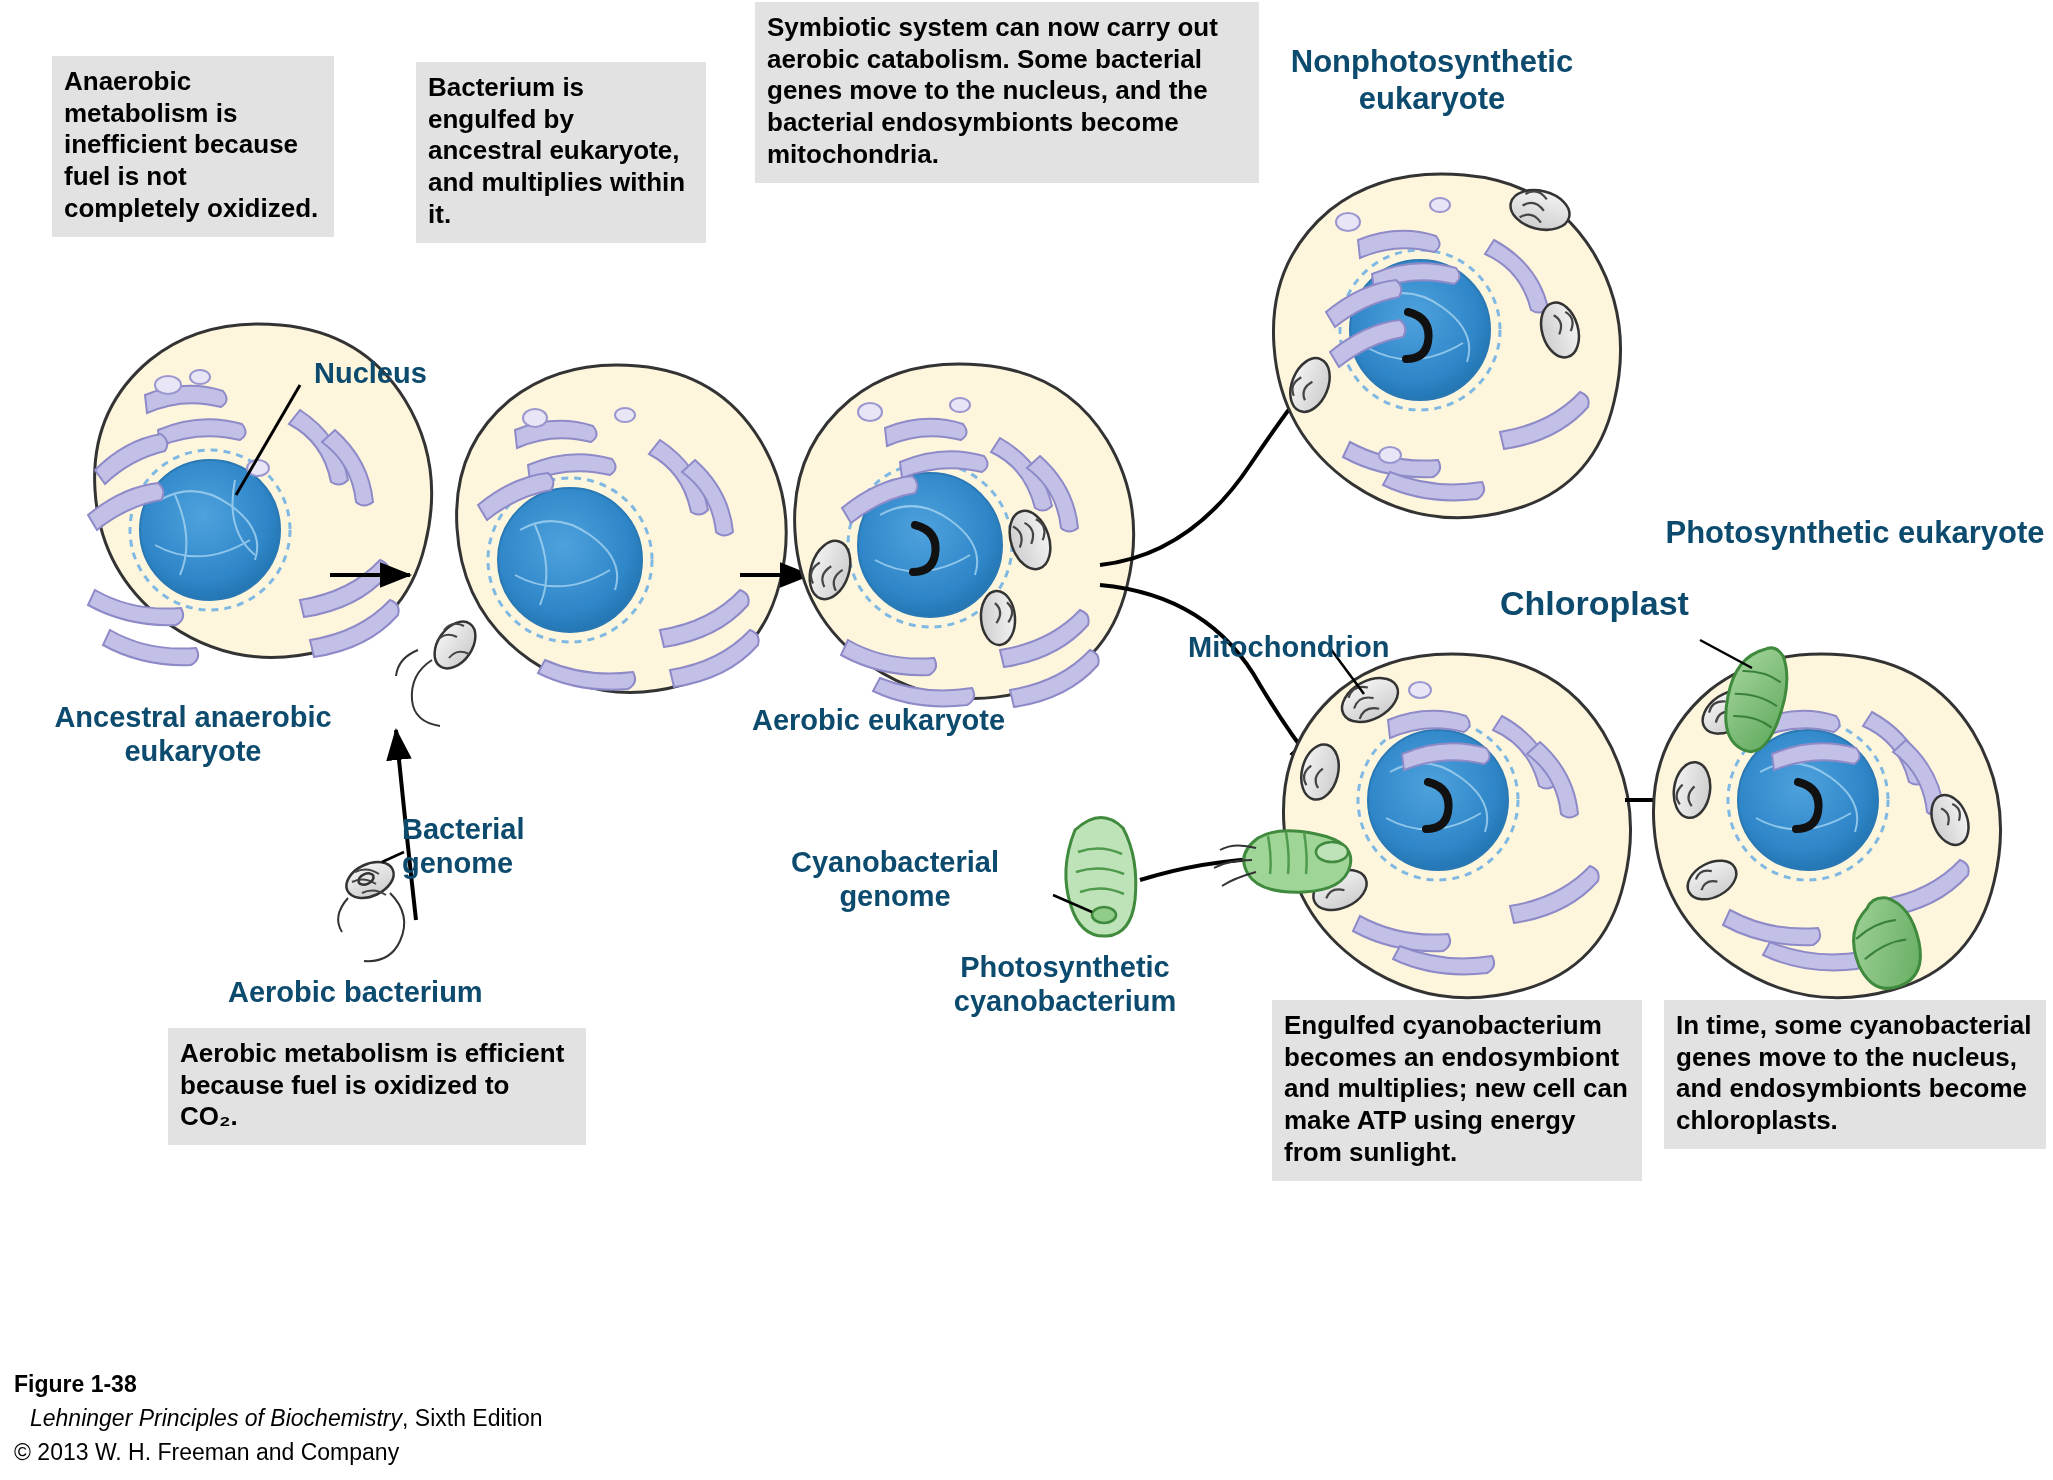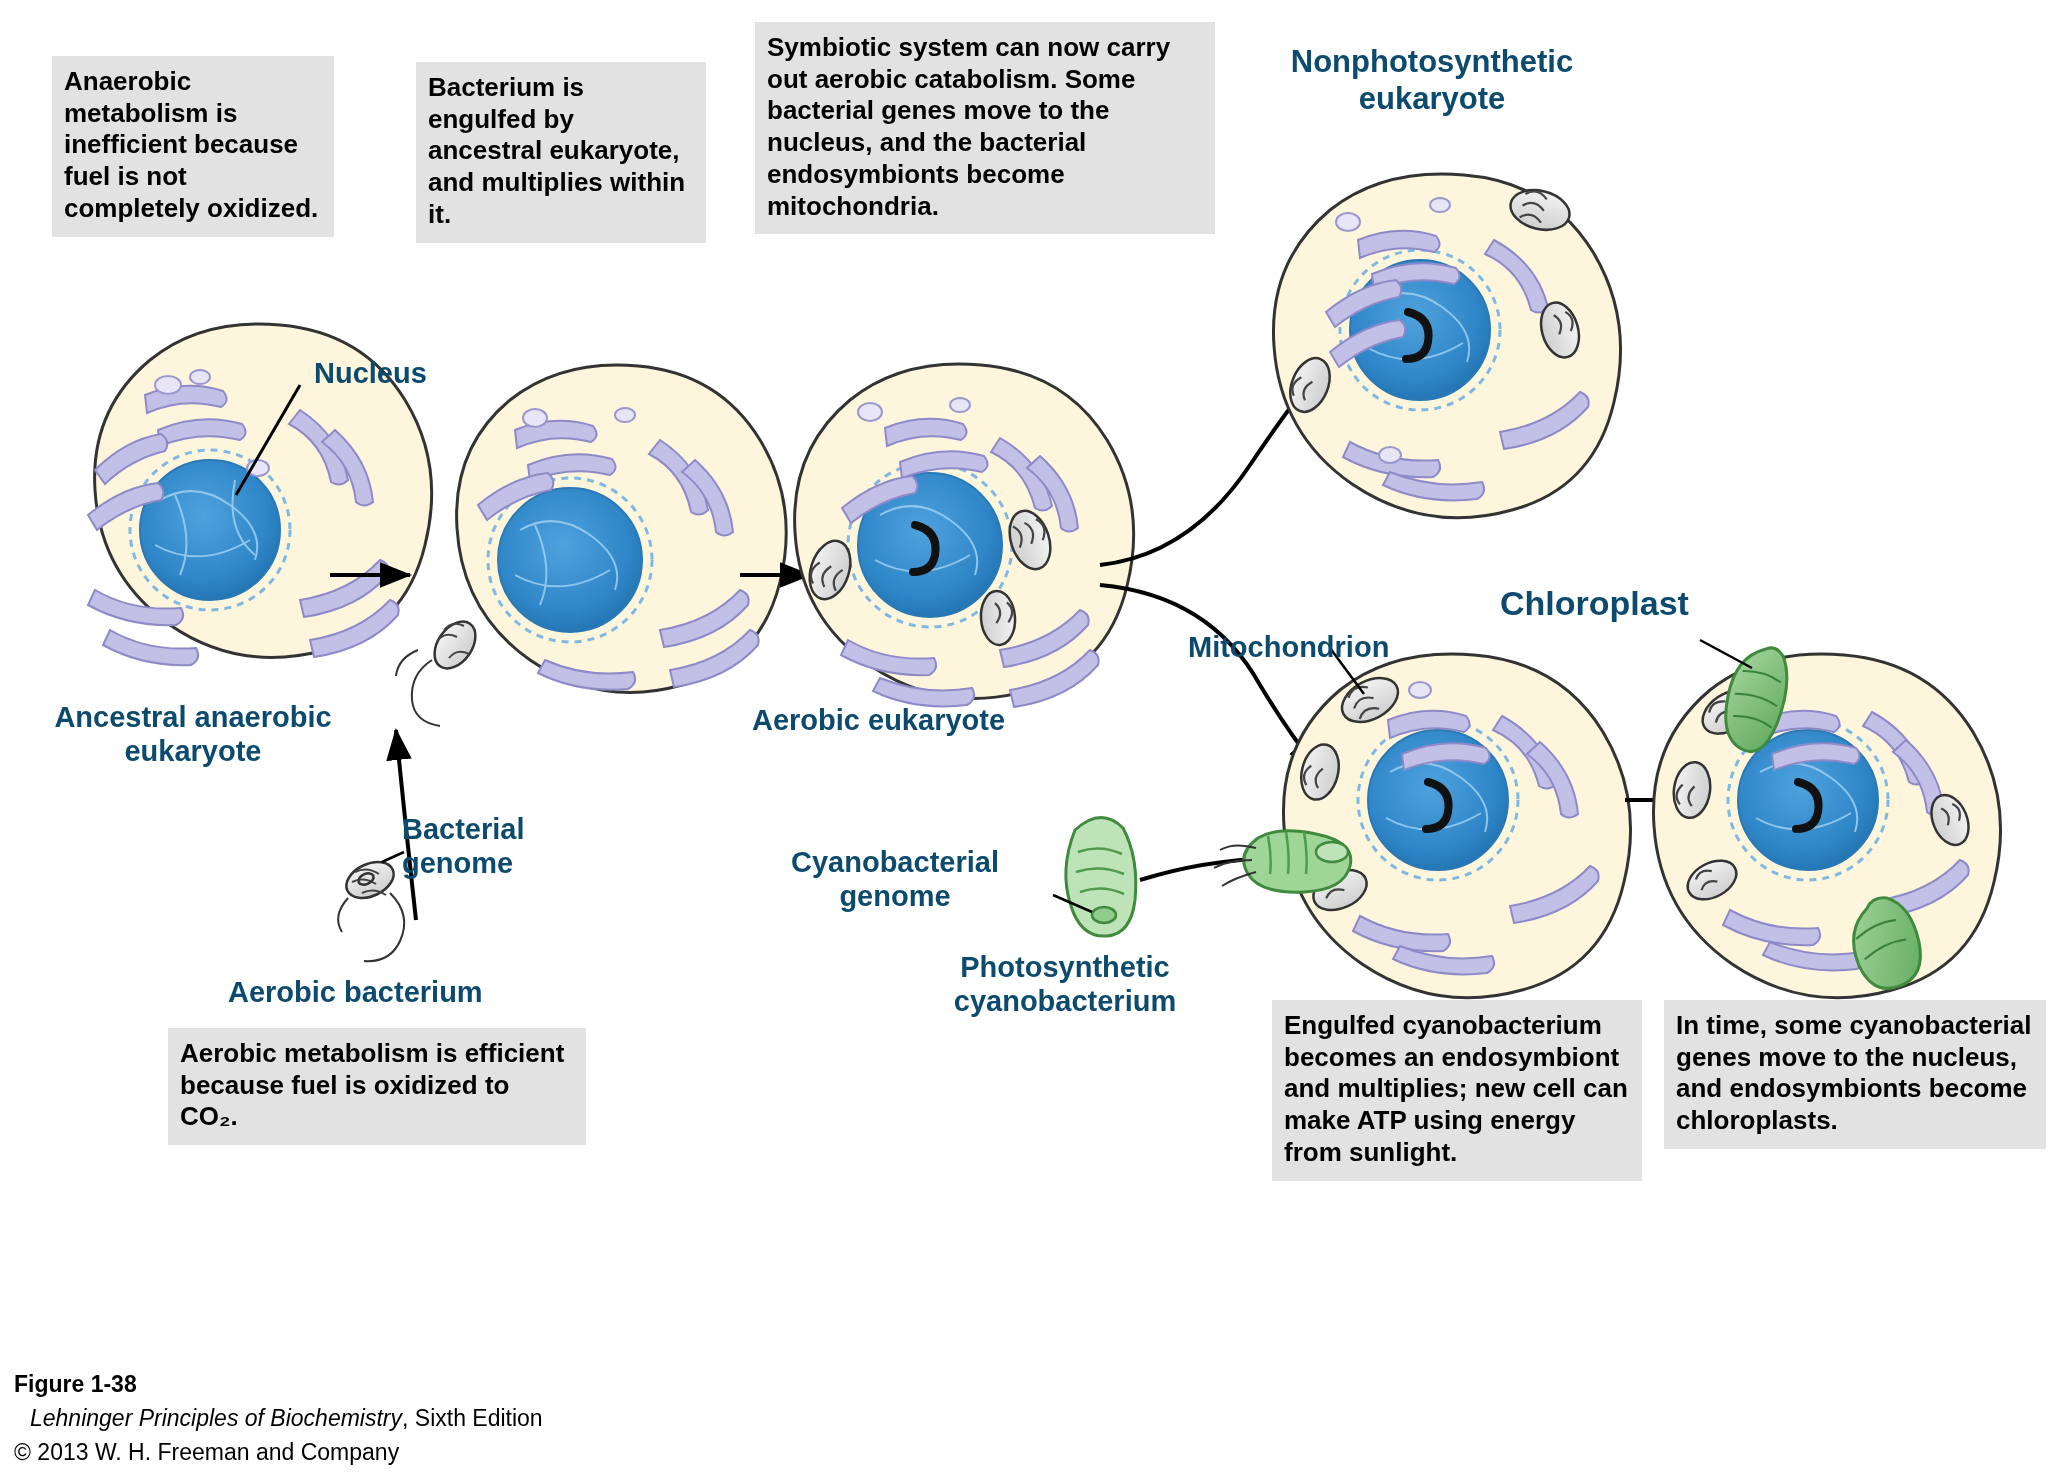--- a/index.html
+++ b/index.html
@@ -382,21 +382,21 @@
   </svg>
 
   <div class="callout" style="left:52px;top:56px;width:282px;font-size:26px;">
     <span>Anaerobic metabolism is inefficient because fuel is not completely oxidized.</span>
   </div>
 
   <div class="callout" style="left:416px;top:62px;width:290px;font-size:26px;">
     <span>Bacterium is engulfed by ancestral eukaryote, and multiplies within it.</span>
   </div>
 
-  <div class="callout" style="left:755px;top:22px;width:460px;font-size:26px;">
+  <div class="callout" style="left:755px;top:2px;width:504px;font-size:26px;">
     <span>Symbiotic system can now carry out aerobic catabolism. Some bacterial genes move to the nucleus, and the bacterial endosymbionts become mitochondria.</span>
   </div>
 
   <div class="callout" style="left:168px;top:1028px;width:418px;font-size:26px;">
     <span>Aerobic metabolism is efficient because fuel is oxidized to CO₂.</span>
   </div>
 
 
   <div class="callout" style="left:1272px;top:1000px;width:370px;font-size:26px;">
     <span>Engulfed cyanobacterium becomes an endosymbiont and multiplies; new cell can make ATP using energy from sunlight.</span>
@@ -431,20 +431,23 @@
   </div>
 
   <div class="label" style="left:1188px;top:583px;font-size:29px;margin-top:47px;">
     <span>Mitochondrion</span>
   </div>
 
   <div class="label" style="left:1500px;top:583px;font-size:34px;">
     <span>Chloroplast</span>
   </div>
 
+  <div class="label" style="left:1660px;top:515px;width:390px;font-size:31px;text-align:center;">
+    <span>Photosynthetic eukaryote</span>
+  </div>
 
   <div class="label" style="left:760px;top:845px;width:270px;font-size:29px;text-align:center;">
     <span>Cyanobacterial genome</span>
   </div>
 
   <div class="label" style="left:920px;top:950px;width:290px;font-size:29px;text-align:center;">
     <span>Photosynthetic cyanobacterium</span>
   </div>
 
   <div class="cap" style="left:14px;top:1368px;font-size:23px;font-weight:bold;">

